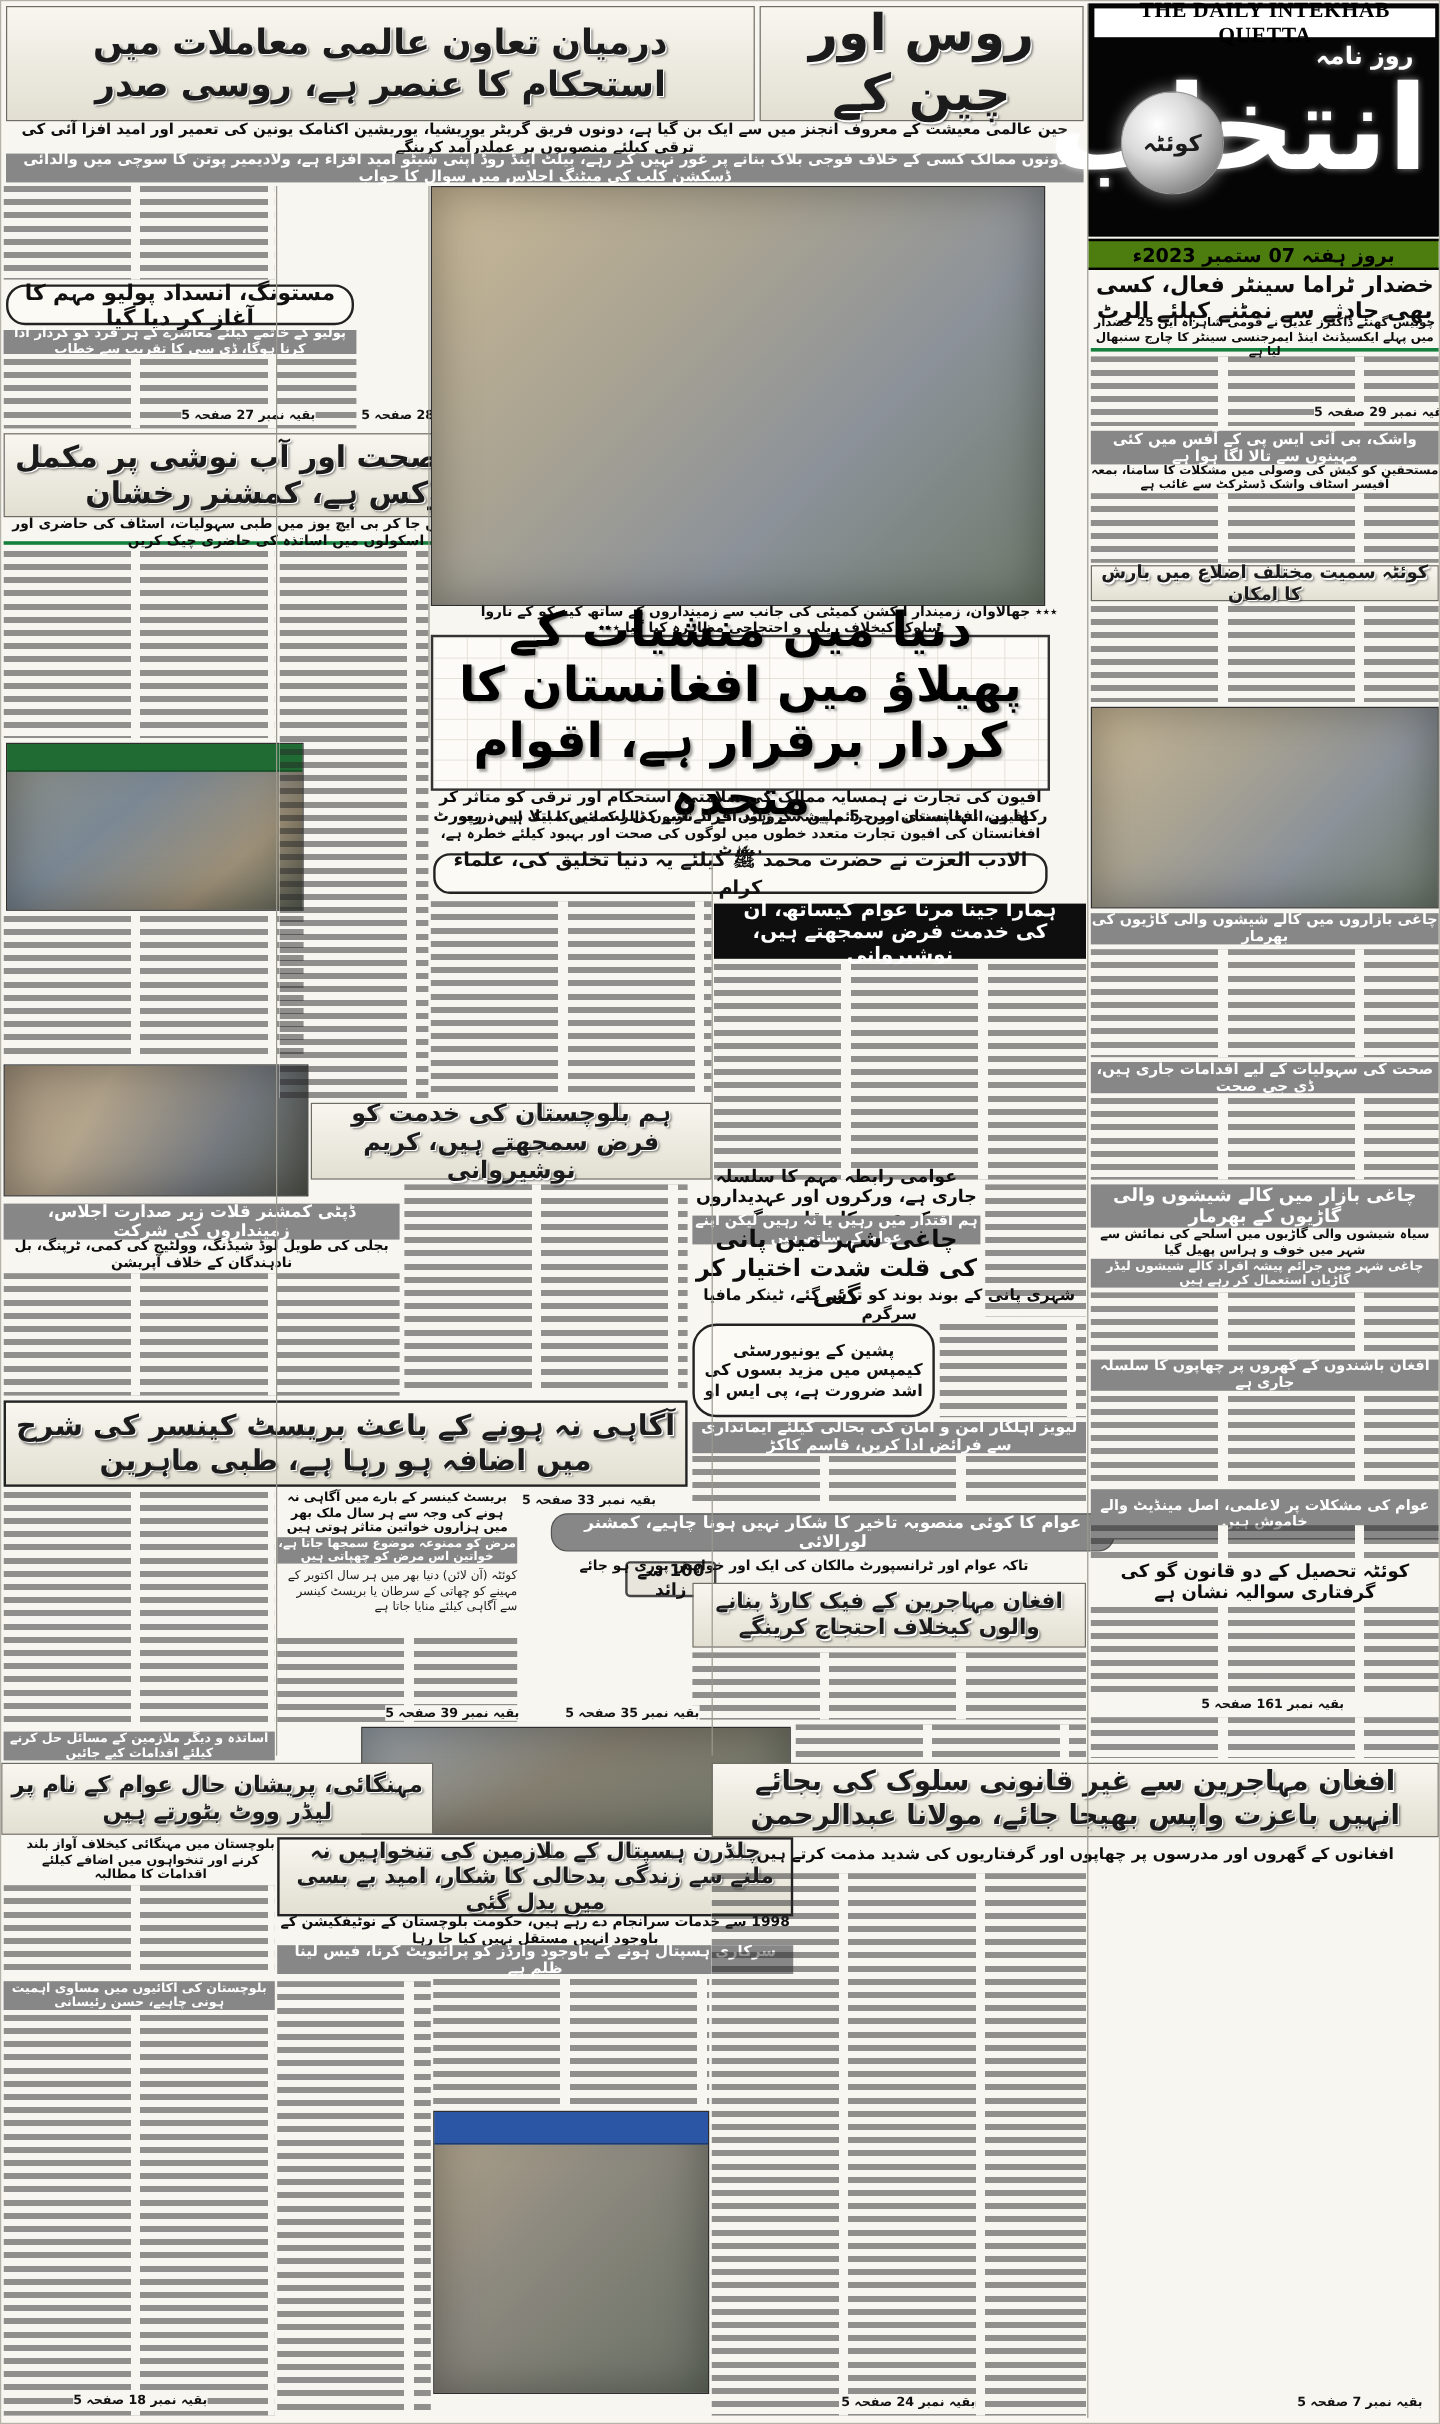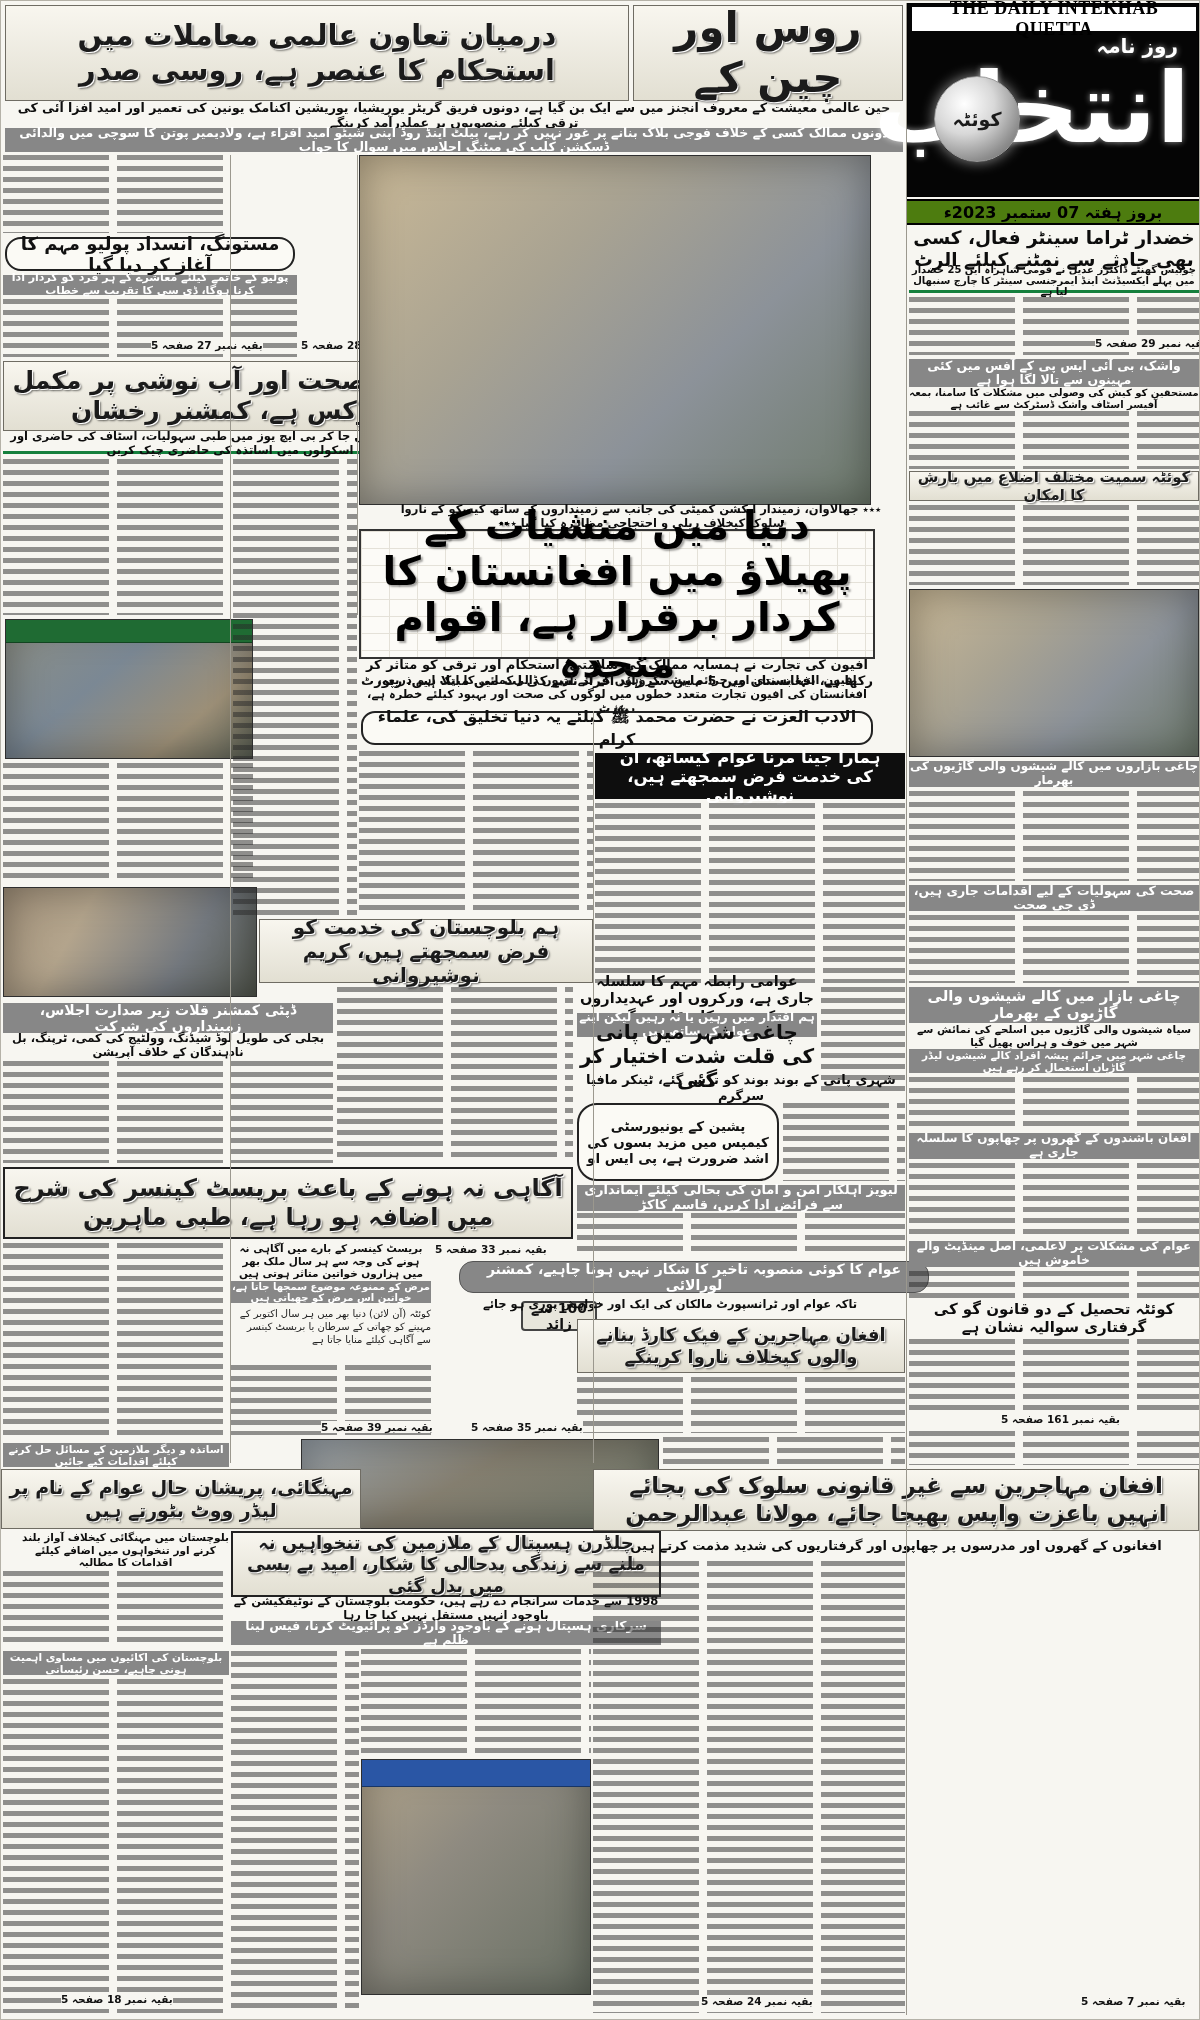--- a/index.html
+++ b/index.html
@@ -110,21 +110,21 @@
   <div class="abs boldline ctr rtl" style="left:230px;top:1242px;width:200px;height:36px;font-size:10.5px;">بریسٹ کینسر کے بارے میں آگاہی نہ ہونے کی وجہ سے ہر سال ملک بھر میں ہزاروں خواتین متاثر ہوتی ہیں</div>
   <div class="abs graybar ctr rtl" style="left:230px;top:1280px;width:200px;height:22px;font-size:10px;">مرض کو ممنوعہ موضوع سمجھا جاتا ہے، خواتین اس مرض کو چھپاتی ہیں</div>
   <div class="abs rtl" style="left:230px;top:1306px;width:200px;height:54px;font-size:10px;color:#222;line-height:1.3;text-align:right;">کوئٹہ (آن لائن) دنیا بھر میں ہر سال اکتوبر کے مہینے کو چھاتی کے سرطان یا بریسٹ کینسر سے آگاہی کیلئے منایا جاتا ہے</div>
   <div class="abs statchip ctr rtl" style="left:520px;top:1300px;width:76px;height:30px;font-size:14px;">100 سے زائد</div>
   <div class="abs sim" style="left:2px;top:1242px;width:226px;height:196px;"></div>
 
   <div class="abs tail rtl" style="left:434px;top:1242px;">بقیہ نمبر 33 صفحہ 5</div>
   <div class="abs graybar rounded ctr rtl" style="left:434px;top:1260px;width:470px;height:32px;font-size:14px;">عوام کا کوئی منصوبہ تاخیر کا شکار نہیں ہونا چاہیے، کمشنر لورالائی</div>
   <div class="abs boldline ctr rtl" style="left:434px;top:1294px;width:470px;height:20px;font-size:11.5px;">تاکہ عوام اور ٹرانسپورٹ مالکان کی ایک اور خواہش پوری ہو جائے</div>
 
-  <div class="abs emboss ctr rtl" style="left:576px;top:1318px;width:328px;height:54px;font-size:18px;padding:0 6px;">افغان مہاجرین کے فیک کارڈ بنانے والوں کیخلاف ناروا کرینگے</div>
+  <div class="abs emboss ctr rtl" style="left:576px;top:1318px;width:328px;height:54px;font-size:18px;padding:0 6px;">افغان مہاجرین کے فیک کارڈ بنانے والوں کیخلاف احتجاج کرینگے</div>
   <div class="abs sim" style="left:576px;top:1376px;width:328px;height:56px;"></div>
 
   <div class="abs sim" style="left:230px;top:1364px;width:200px;height:70px;"></div>
   <div class="abs tail rtl" style="left:320px;top:1420px;">بقیہ نمبر 39 صفحہ 5</div>
   <div class="abs tail rtl" style="left:470px;top:1420px;">بقیہ نمبر 35 صفحہ 5</div>
   <div class="abs photo p4" style="left:300px;top:1438px;width:358px;height:90px;"></div>
   <div class="abs sim" style="left:662px;top:1436px;width:242px;height:28px;"></div>
   <div class="abs emboss ctr rtl" style="left:230px;top:1530px;width:430px;height:66px;border:2px solid #222;font-size:18px;padding:0 8px;">چلڈرن ہسپتال کے ملازمین کی تنخواہیں نہ ملنے سے زندگی بدحالی کا شکار، امید بے بسی میں بدل گئی</div>
   <div class="abs boldline ctr rtl" style="left:230px;top:1598px;width:430px;height:20px;font-size:11.5px;">1998 سے خدمات سرانجام دے رہے ہیں، حکومت بلوچستان کے نوٹیفکیشن کے باوجود انہیں مستقل نہیں کیا جا رہا</div>
   <div class="abs graybar ctr rtl" style="left:230px;top:1620px;width:430px;height:24px;font-size:12.5px;">سرکاری ہسپتال ہونے کے باوجود وارڈز کو پرائیویٹ کرنا، فیس لینا ظلم ہے</div>
@@ -161,21 +161,21 @@
   <div class="abs graybar ctr rtl" style="left:908px;top:760px;width:290px;height:26px;font-size:12px;">چاغی بازاروں میں کالے شیشوں والی گاڑیوں کی بھرمار</div>
   <div class="abs sim" style="left:908px;top:790px;width:290px;height:90px;"></div>
   <div class="abs graybar ctr rtl" style="left:908px;top:884px;width:290px;height:26px;font-size:12.5px;">صحت کی سہولیات کے لیے اقدامات جاری ہیں، ڈی جی صحت</div>
   <div class="abs sim" style="left:908px;top:914px;width:290px;height:68px;"></div>
   <div class="abs graybar ctr rtl" style="left:908px;top:986px;width:290px;height:36px;font-size:15px;">چاغی بازار میں کالے شیشوں والی گاڑیوں کے بھرمار</div>
   <div class="abs boldline ctr rtl" style="left:908px;top:1024px;width:290px;height:22px;font-size:10.5px;">سیاہ شیشوں والی گاڑیوں میں اسلحے کی نمائش سے شہر میں خوف و ہراس پھیل گیا</div>
   <div class="abs graybar ctr rtl" style="left:908px;top:1048px;width:290px;height:24px;font-size:10.5px;">چاغی شہر میں جرائم پیشہ افراد کالے شیشوں لیڈر گاڑیاں استعمال کر رہے ہیں</div>
   <div class="abs sim" style="left:908px;top:1076px;width:290px;height:52px;"></div>
   <div class="abs graybar ctr rtl" style="left:908px;top:1132px;width:290px;height:26px;font-size:12px;">افغان باشندوں کے گھروں پر چھاپوں کا سلسلہ جاری ہے</div>
   <div class="abs sim" style="left:908px;top:1162px;width:290px;height:74px;"></div>
-  <div class="abs graybar ctr rtl" style="left:908px;top:1240px;width:290px;height:26px;font-size:12px;">عوام کی مشکلات پر لاعلمی، اصل مینڈیٹ والے خاموش ہیں</div>
+  <div class="abs graybar ctr rtl" style="left:908px;top:1240px;width:290px;height:42px;font-size:12px;">عوام کی مشکلات پر لاعلمی، اصل مینڈیٹ والے خاموش ہیں</div>
   <div class="abs sim" style="left:908px;top:1270px;width:290px;height:28px;"></div>
   <div class="abs boldline ctr rtl" style="left:908px;top:1300px;width:290px;height:34px;font-size:15px;">کوئٹہ تحصیل کے دو قانون گو کی گرفتاری سوالیہ نشان ہے</div>
   <div class="abs sim" style="left:908px;top:1338px;width:290px;height:72px;"></div>
   <div class="abs tail rtl" style="left:1000px;top:1412px;">بقیہ نمبر 161 صفحہ 5</div>
   <div class="abs sim" style="left:908px;top:1430px;width:290px;height:34px;"></div>
   <div class="abs tail rtl" style="left:1080px;top:1994px;">بقیہ نمبر 7 صفحہ 5</div>
 
   <div class="abs vline" style="left:229px;top:154px;height:1308px;"></div>
   <div class="abs vline" style="left:356px;top:154px;height:460px;"></div>
   <div class="abs vline" style="left:592px;top:710px;height:752px;"></div>

